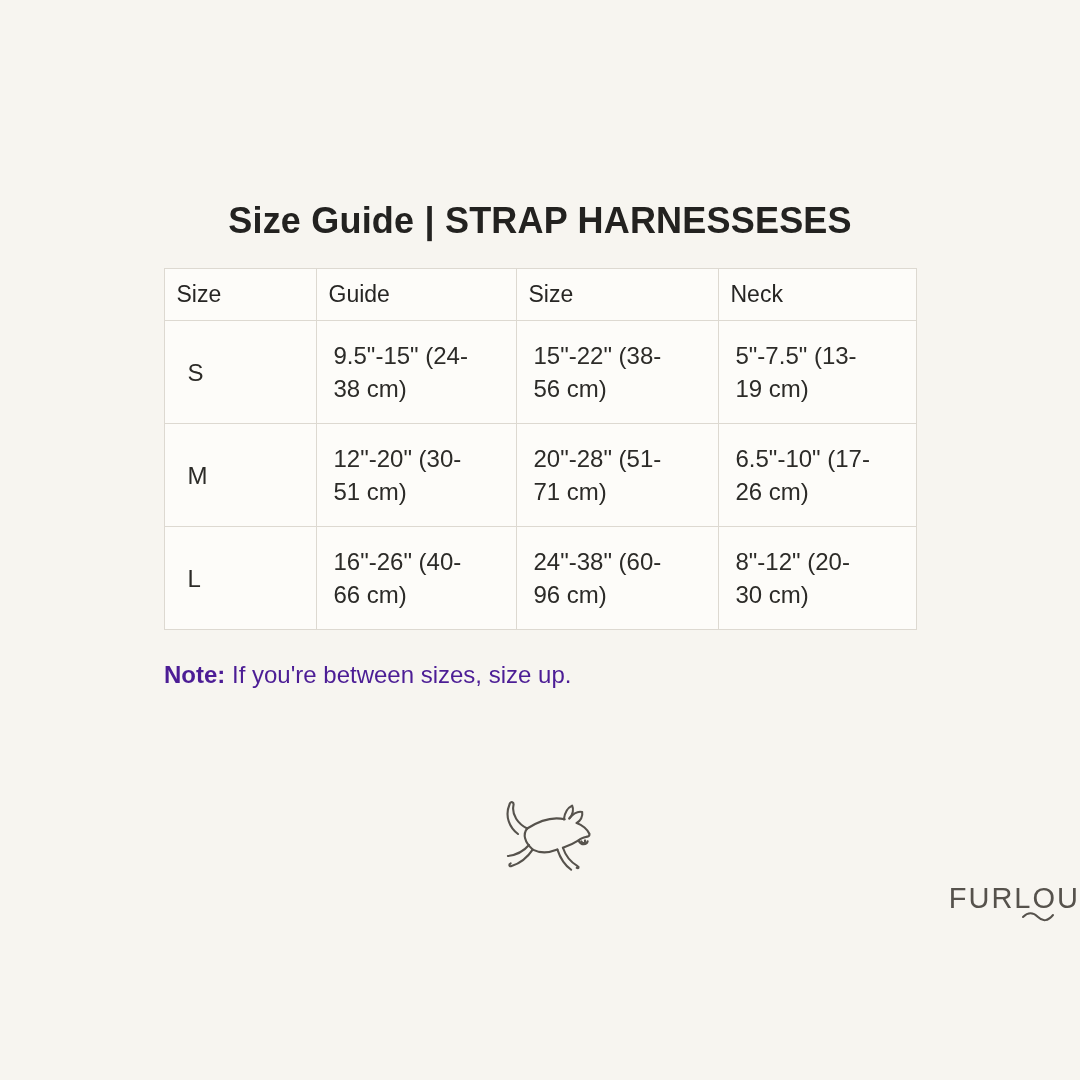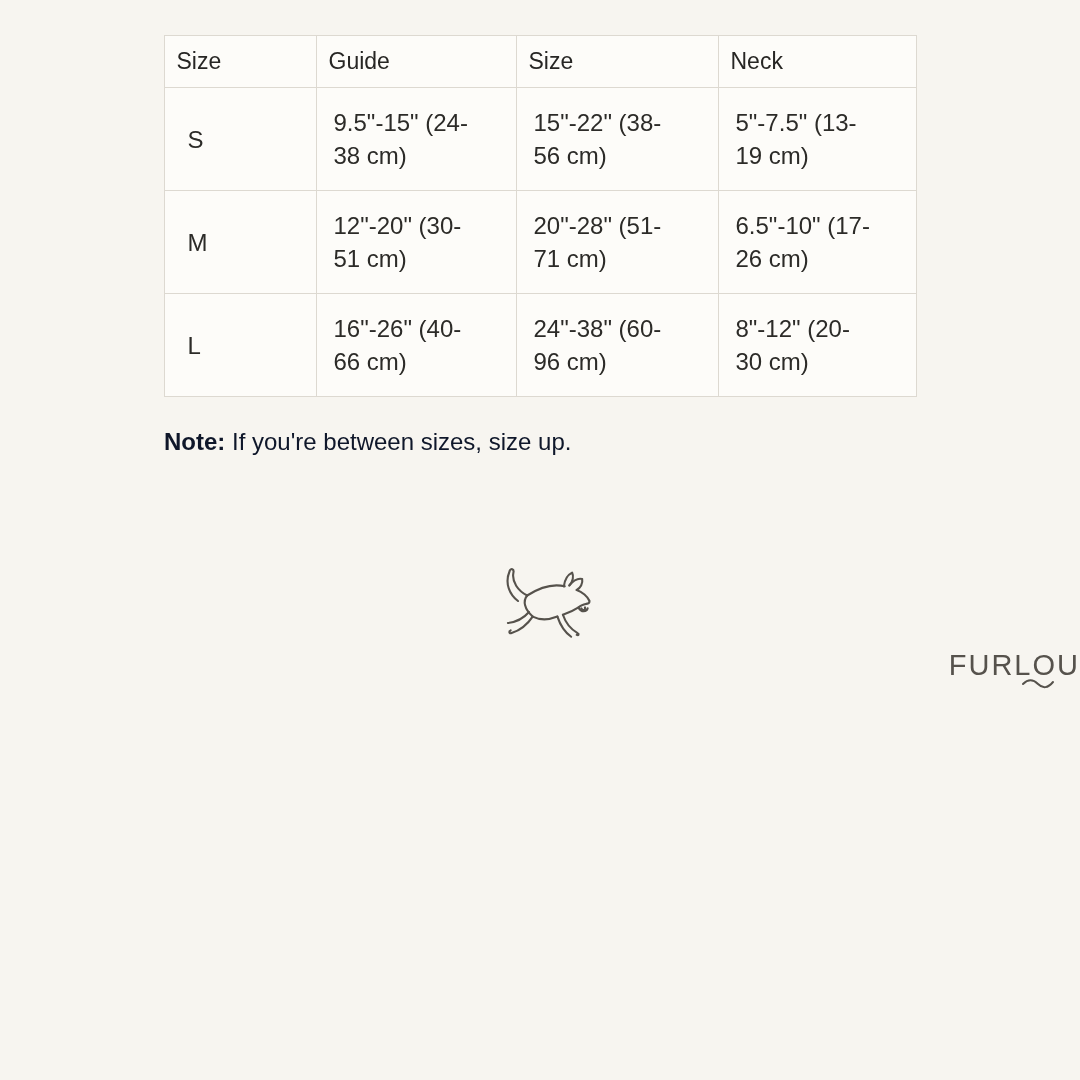--- a/index.html
+++ b/index.html
@@ -13,21 +13,21 @@
 
   .title{
     margin:0;padding-top:200px;
     text-align:center;
     font-size:36px;line-height:42px;
     font-weight:600;letter-spacing:0.2px;
     color:#232220;
   }
 
   table.size-table{
-    margin:35px auto 0;
+    margin:26px auto 0;
     border-collapse:collapse;
     background:#fdfcf9;
     table-layout:fixed;
   }
   .size-table th,.size-table td{
     border:1px solid #ddd9d1;
     vertical-align:middle;
     text-align:left;
     box-sizing:border-box;
   }
@@ -43,21 +43,21 @@
     white-space:pre-line;
   }
   .size-table td.size-col{padding-left:23px;white-space:normal;}
   .col-size{width:152px;}
   .col-neck{width:200px;}
   .col-belly{width:202px;}
   .col-chest{width:198px;}
 
   .note{
     width:752px;margin:30px auto 0;
-    font-size:24px;line-height:30px;color:#0f172a;
+    font-size:24px;line-height:30px;color:#4c1d95;
   }
   .note b{font-weight:700;}
 
   .brand{
     margin-top:100px;
     text-align:right;
   }
   .dog-logo{display:block;margin:0 auto;}
   .brand-wordmark{
     position:relative;display:inline-block;
@@ -70,20 +70,21 @@
   }
   .brand-wave{
     position:absolute;left:55%;bottom:-7px;
   }
 </style>
 </head>
 <body>
 
 <div class="page">
 
+  <h1 class="title">Size Guide | STRAP HARNESSESES</h1>
 
   <table class="size-table">
     <colgroup>
       <col class="col-size">
         <col class="col-neck">
         <col class="col-belly">
         <col class="col-chest">
     </colgroup>
     <thead>
       <tr>

